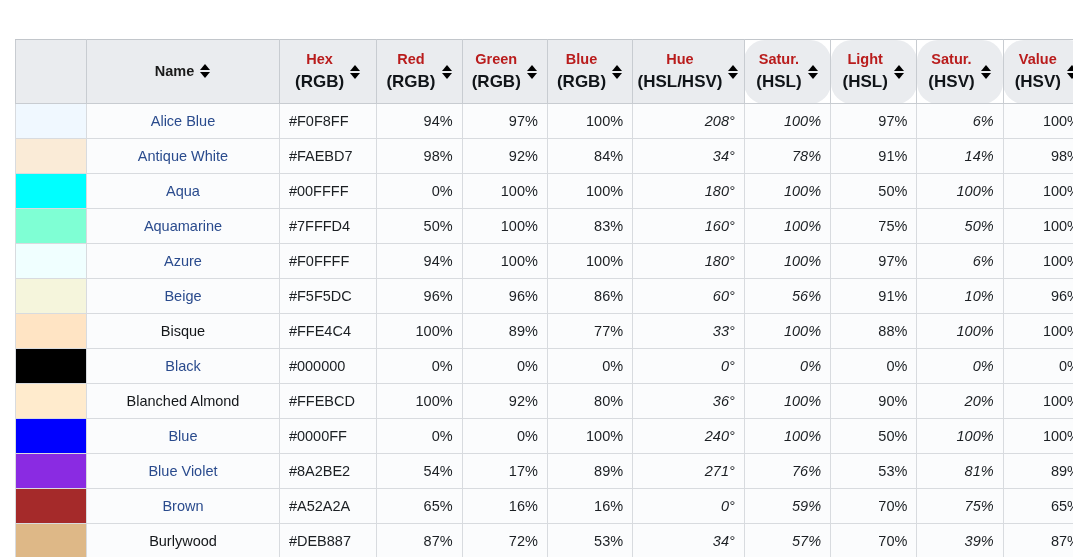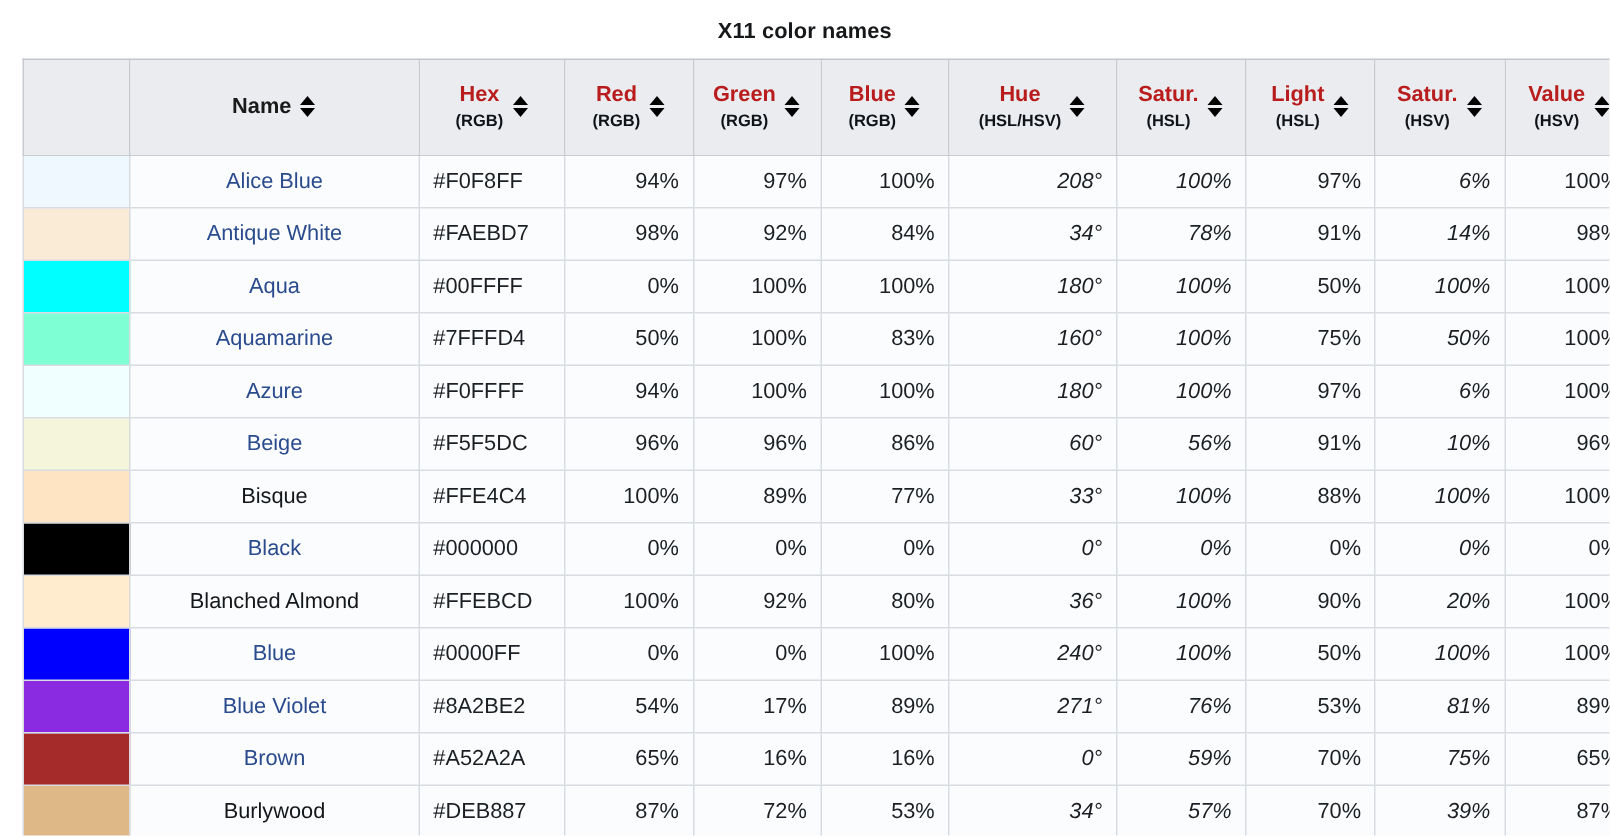--- a/index.html
+++ b/index.html
@@ -70,21 +70,21 @@
     font-weight: bold;
     font-size: 14.5px;
     white-space: nowrap;
   }
   th .hdr-main.dark {
     color: #1a1a1a;
   }
   th .hdr-sub {
     color: #101418;
     font-weight: bold;
-    font-size: 11px;
+    font-size: 17px;
     white-space: nowrap;
   }
   .sort-ico {
     display: inline-block;
     width: 11px;
     height: 16px;
     flex: 0 0 11px;
     position: relative;
   }
   .sort-ico::before, .sort-ico::after {
@@ -100,21 +100,21 @@
     border-bottom: 6px solid #000000;
   }
   .sort-ico::after {
     bottom: 1px;
     border-top: 6px solid #000000;
   }
   th.name-col { width: 190px; }
   th.hex-col  { width: 96px; }
   th.num-col  { width: 84px; }
   th.hue-col  { width: 110px; }
-  th.sat-col  { width: 85px; }
+  th.sat-col  { width: 85px; border-radius: 21px; }
 
   table.colors tbody td {
     height: 35px;
     border: 1px solid #d8dbdf;
     padding: 0 9px;
     vertical-align: middle;
     background: #fbfcfd;
     color: #1b1f23;
     font-size: 14.5px;
   }
@@ -134,21 +134,20 @@
   td.name .plain { color: #14171a; }
   td.hex { text-align: left; padding-left: 10px; background:#fbfcfd; }
   td.num { text-align: right; padding-right: 11px; background:#fbfcfd; }
   td.sep-left { border-left: 1px solid #b9bdc3; font-style: italic; }
 </style>
 </head>
 <body>
 
 <div id="page">
 
-  <div id="page-title">X11 color names</div>
 
   <div id="table-wrap">
     <table class="colors">
       <thead>
         <tr>
             <th class="swatch-head"></th>
             <th class="name-col">
               <div class="hdr-inner">
                 <div class="hdr-stack">
                   <span class="hdr-main dark">Name</span>

